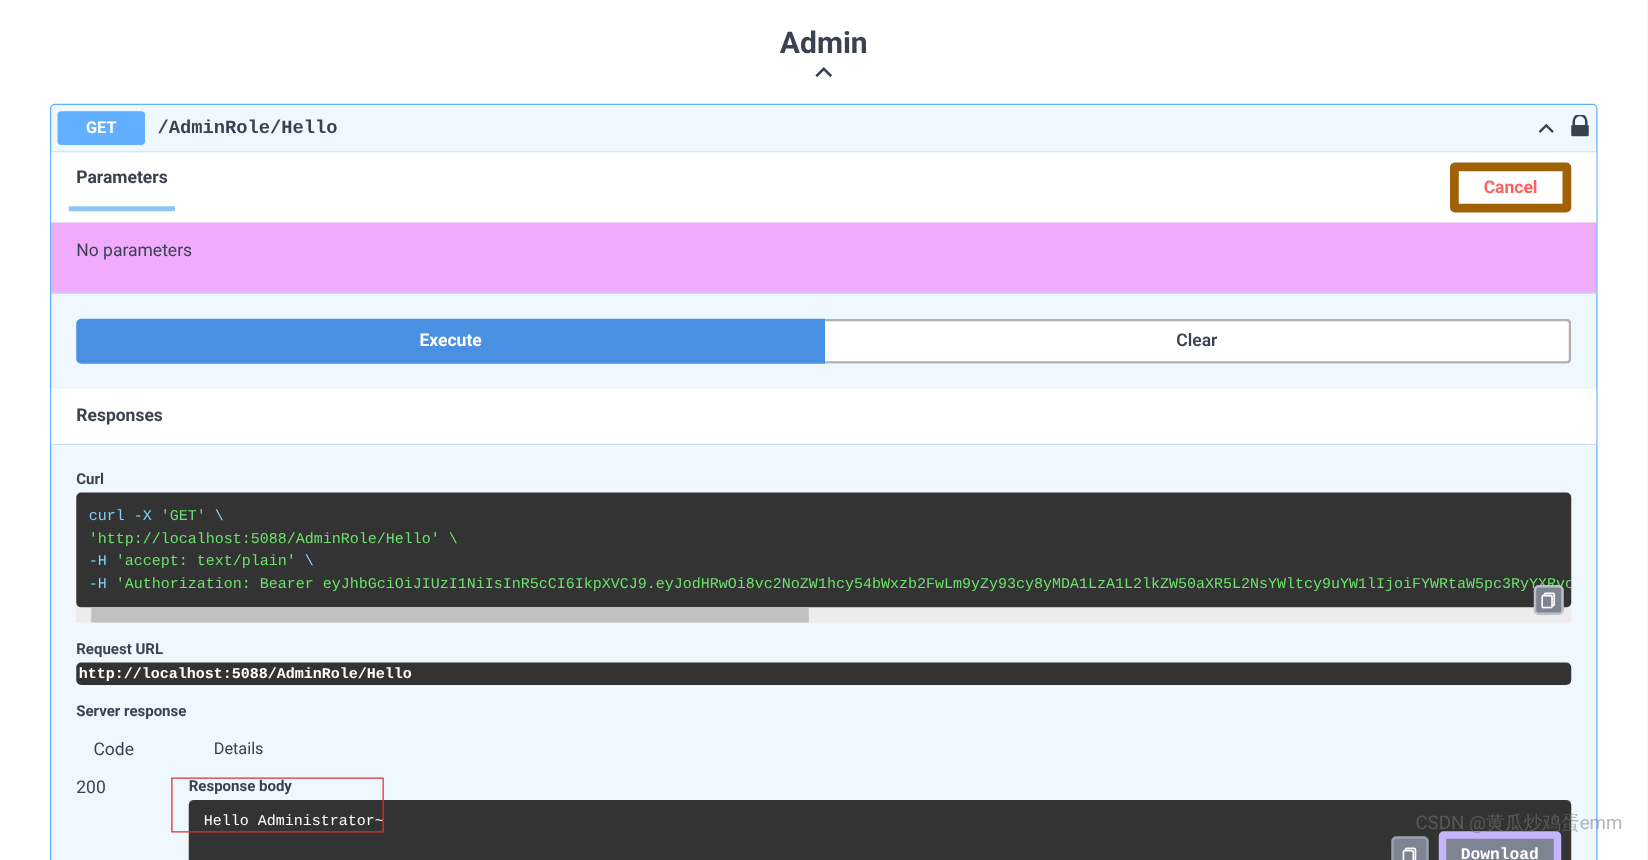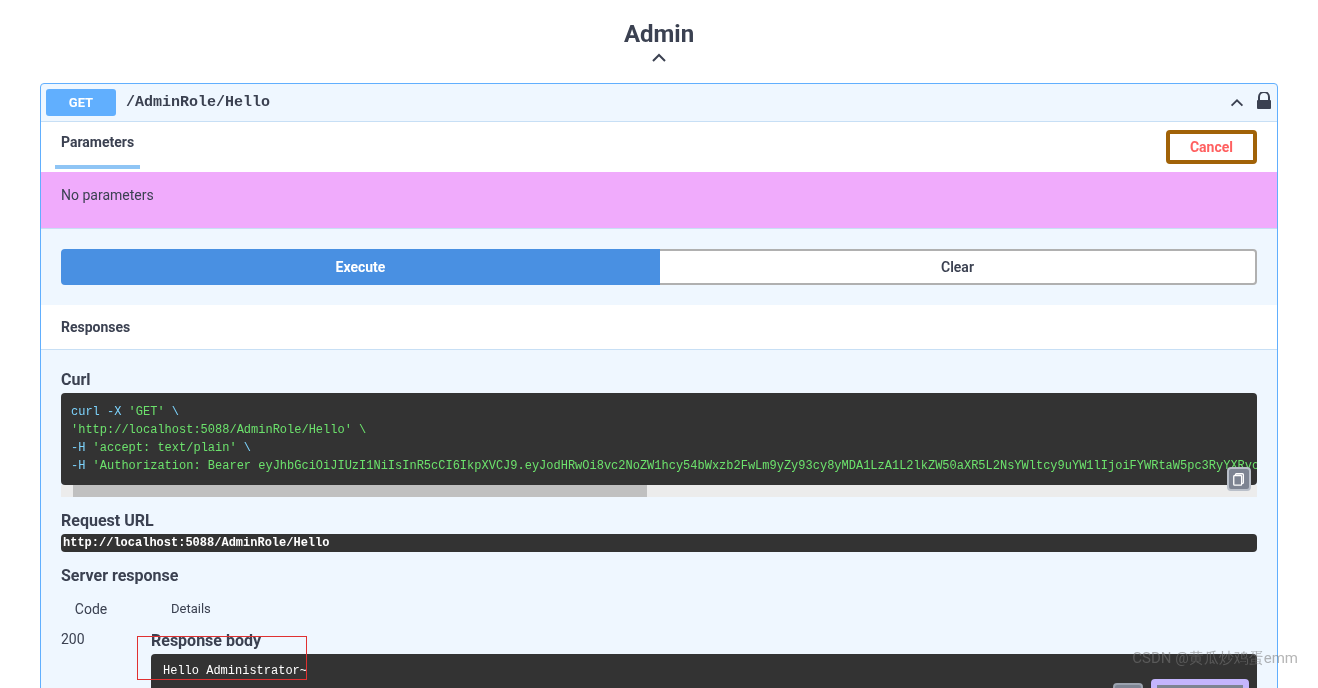--- a/index.html
+++ b/index.html
@@ -85,21 +85,21 @@
   .tab-underline {
     position: absolute;
     bottom: -9px;
     left: -6px;
     right: -6px;
     height: 4px;
     background: #8fc5f5;
   }
   .cancel-btn {
     background: #fff;
-    border: 4px solid #a16207;
+    border: 7px solid #a16207;
     color: #ff6060;
     font-weight: 700;
     font-size: 14px;
     padding: 5px 20px;
     border-radius: 4px;
     cursor: pointer;
     font-family: inherit;
   }
   .params-body {
     padding: 15px 20px 25px 20px;
@@ -138,21 +138,21 @@
     background: #fff;
     padding: 14px 20px;
     font-weight: 700;
     font-size: 14px;
     border-bottom: 1px solid #c7dff5;
   }
   .resp-body {
     padding: 20px 20px;
   }
   .small-label {
-    font-size: 16px;
+    font-size: 12px;
     font-weight: 700;
     color: #3b4151;
     margin-bottom: 4px;
   }
   .code-block {
     background: #333333;
     color: #fff;
     border-radius: 4px;
     padding: 10px;
     font-family: Consolas, "Courier New", monospace;

